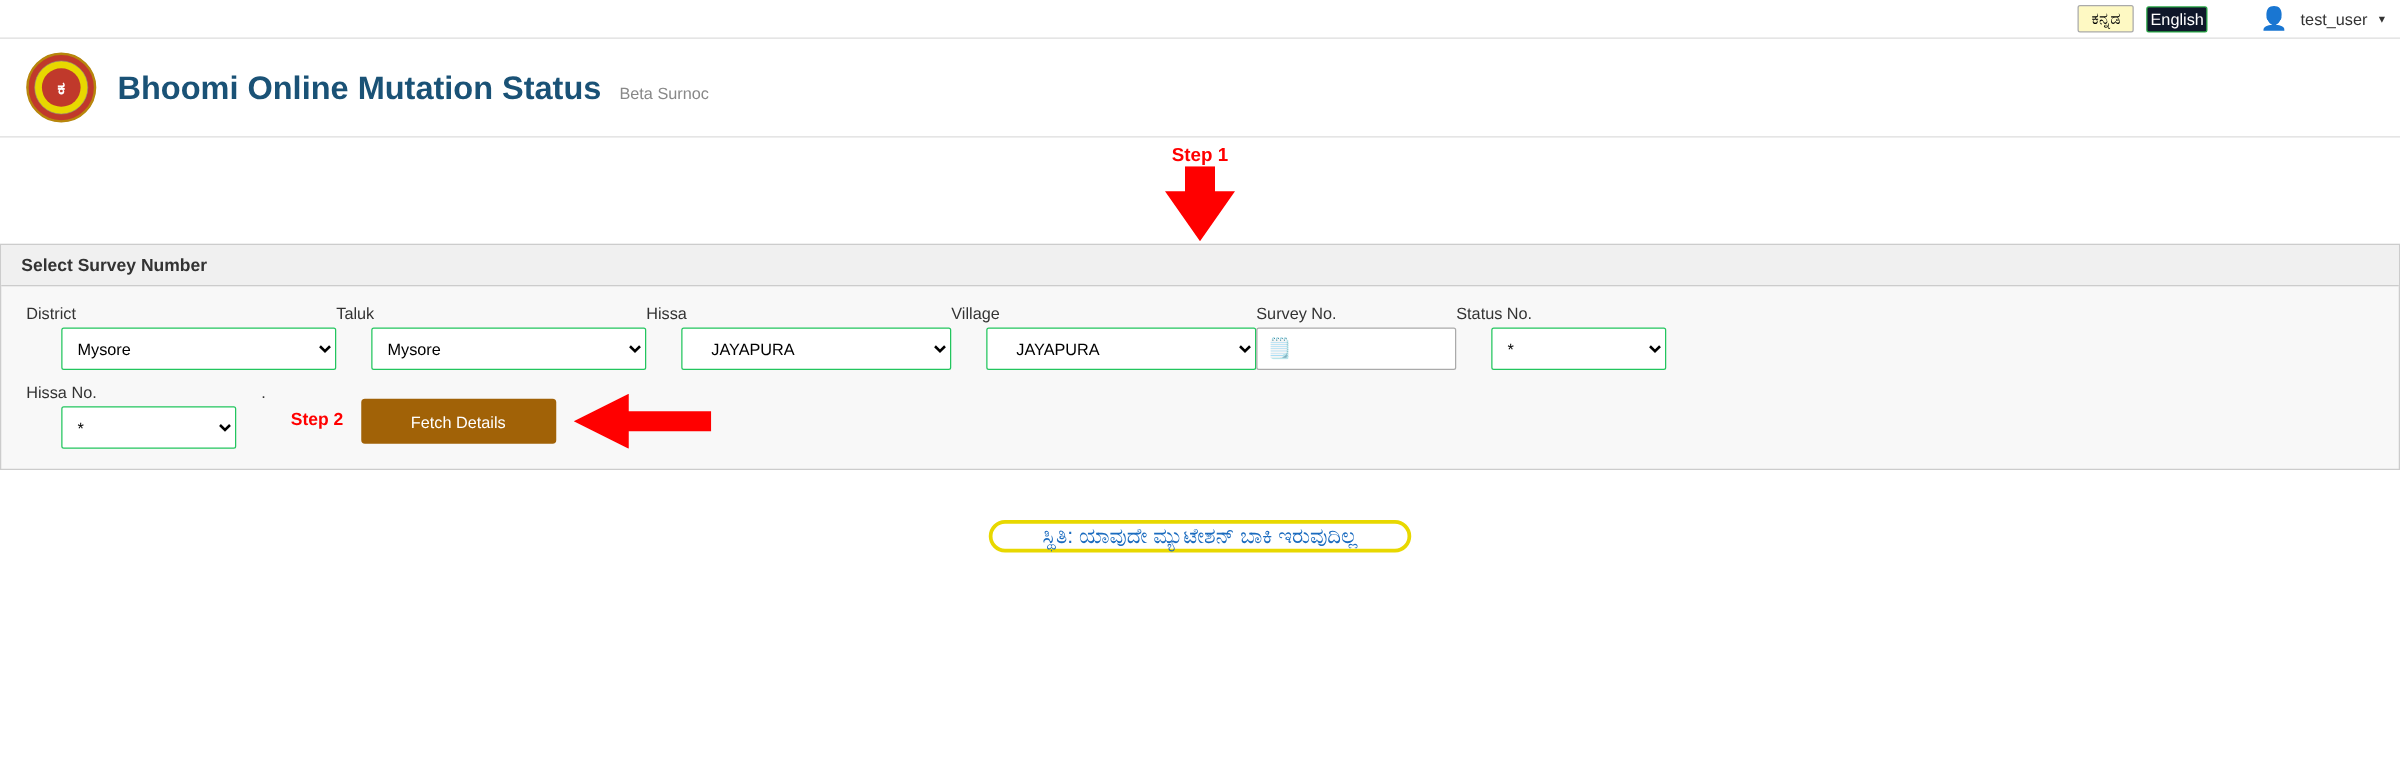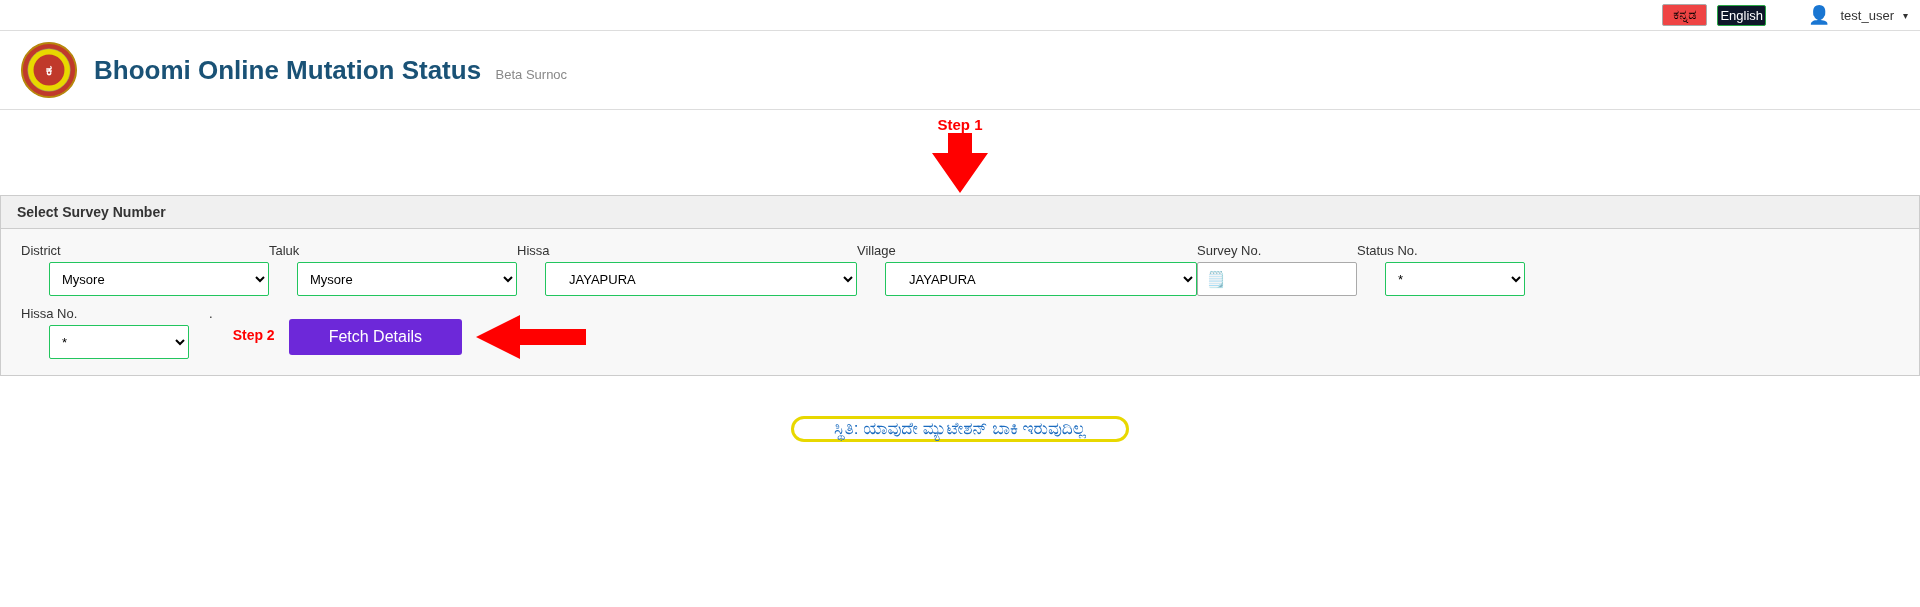--- a/index.html
+++ b/index.html
@@ -9,21 +9,21 @@
     .top-bar {
       display: flex;
       justify-content: flex-end;
       align-items: center;
       padding: 4px 12px;
       border-bottom: 1px solid #ddd;
       background: #fff;
       position: relative;
     }
     .lang-btn-kannada {
-      background: #ef4444;
+      background: #fef9c3;
       border: 1px solid #aaa;
       padding: 2px 10px;
       font-size: 13px;
       cursor: pointer;
       border-radius: 2px;
       margin-right: 4px;
     }
     .lang-btn-english {
       background: #0f172a;
       border: 1px solid #28a745;
@@ -115,21 +115,21 @@
       border: 1px solid #22c55e;
       background: #fff;
       font-size: 13px;
       padding: 4px 8px;
       border-radius: 2px;
       cursor: pointer;
       appearance: auto;
       margin-left: 28px;
     }
     .form-select-wide {
-      width: 312px;
+      width: 216px;
       padding-left: 19px;
     }
     .form-select-small {
       width: 140px;
     }
     .survey-no-field {
       width: 160px;
       height: 34px;
       border: 1px solid #aaa;
       background: #fff;
@@ -157,25 +157,25 @@
     .step2-label {
       position: absolute;
       top: -28px;
       right: 10px;
       color: red;
       font-size: 14px;
       font-weight: bold;
     }
 
     .fetch-btn {
-      background: #6d28d9;
+      background: #a16207;
       color: #fff;
       border: none;
       padding: 8px 40px;
-      font-size: 16px;
+      font-size: 13px;
       border-radius: 3px;
       cursor: pointer;
       height: 36px;
     }
 
     
     .status-container {
       display: flex;
       justify-content: center;
       padding: 40px 0 30px 0;

